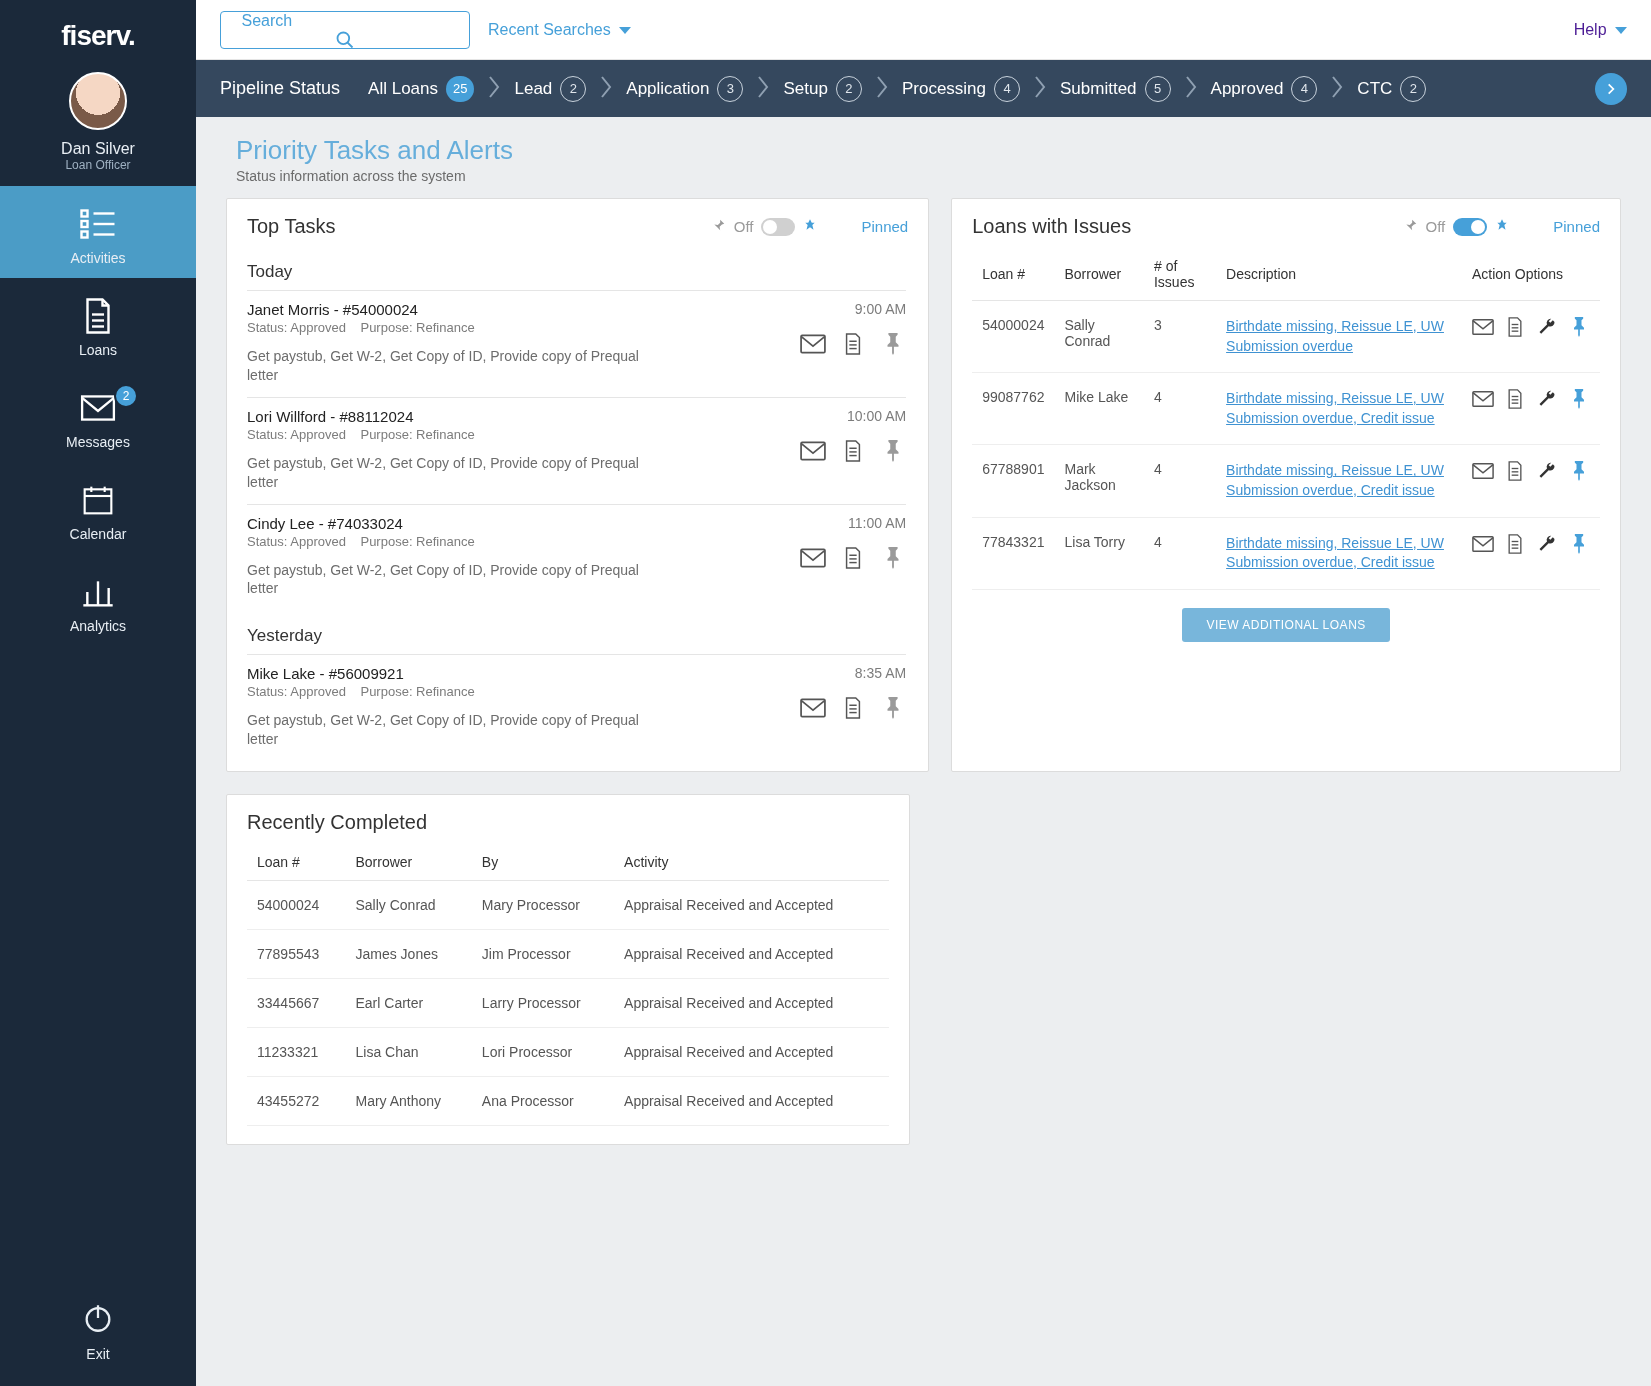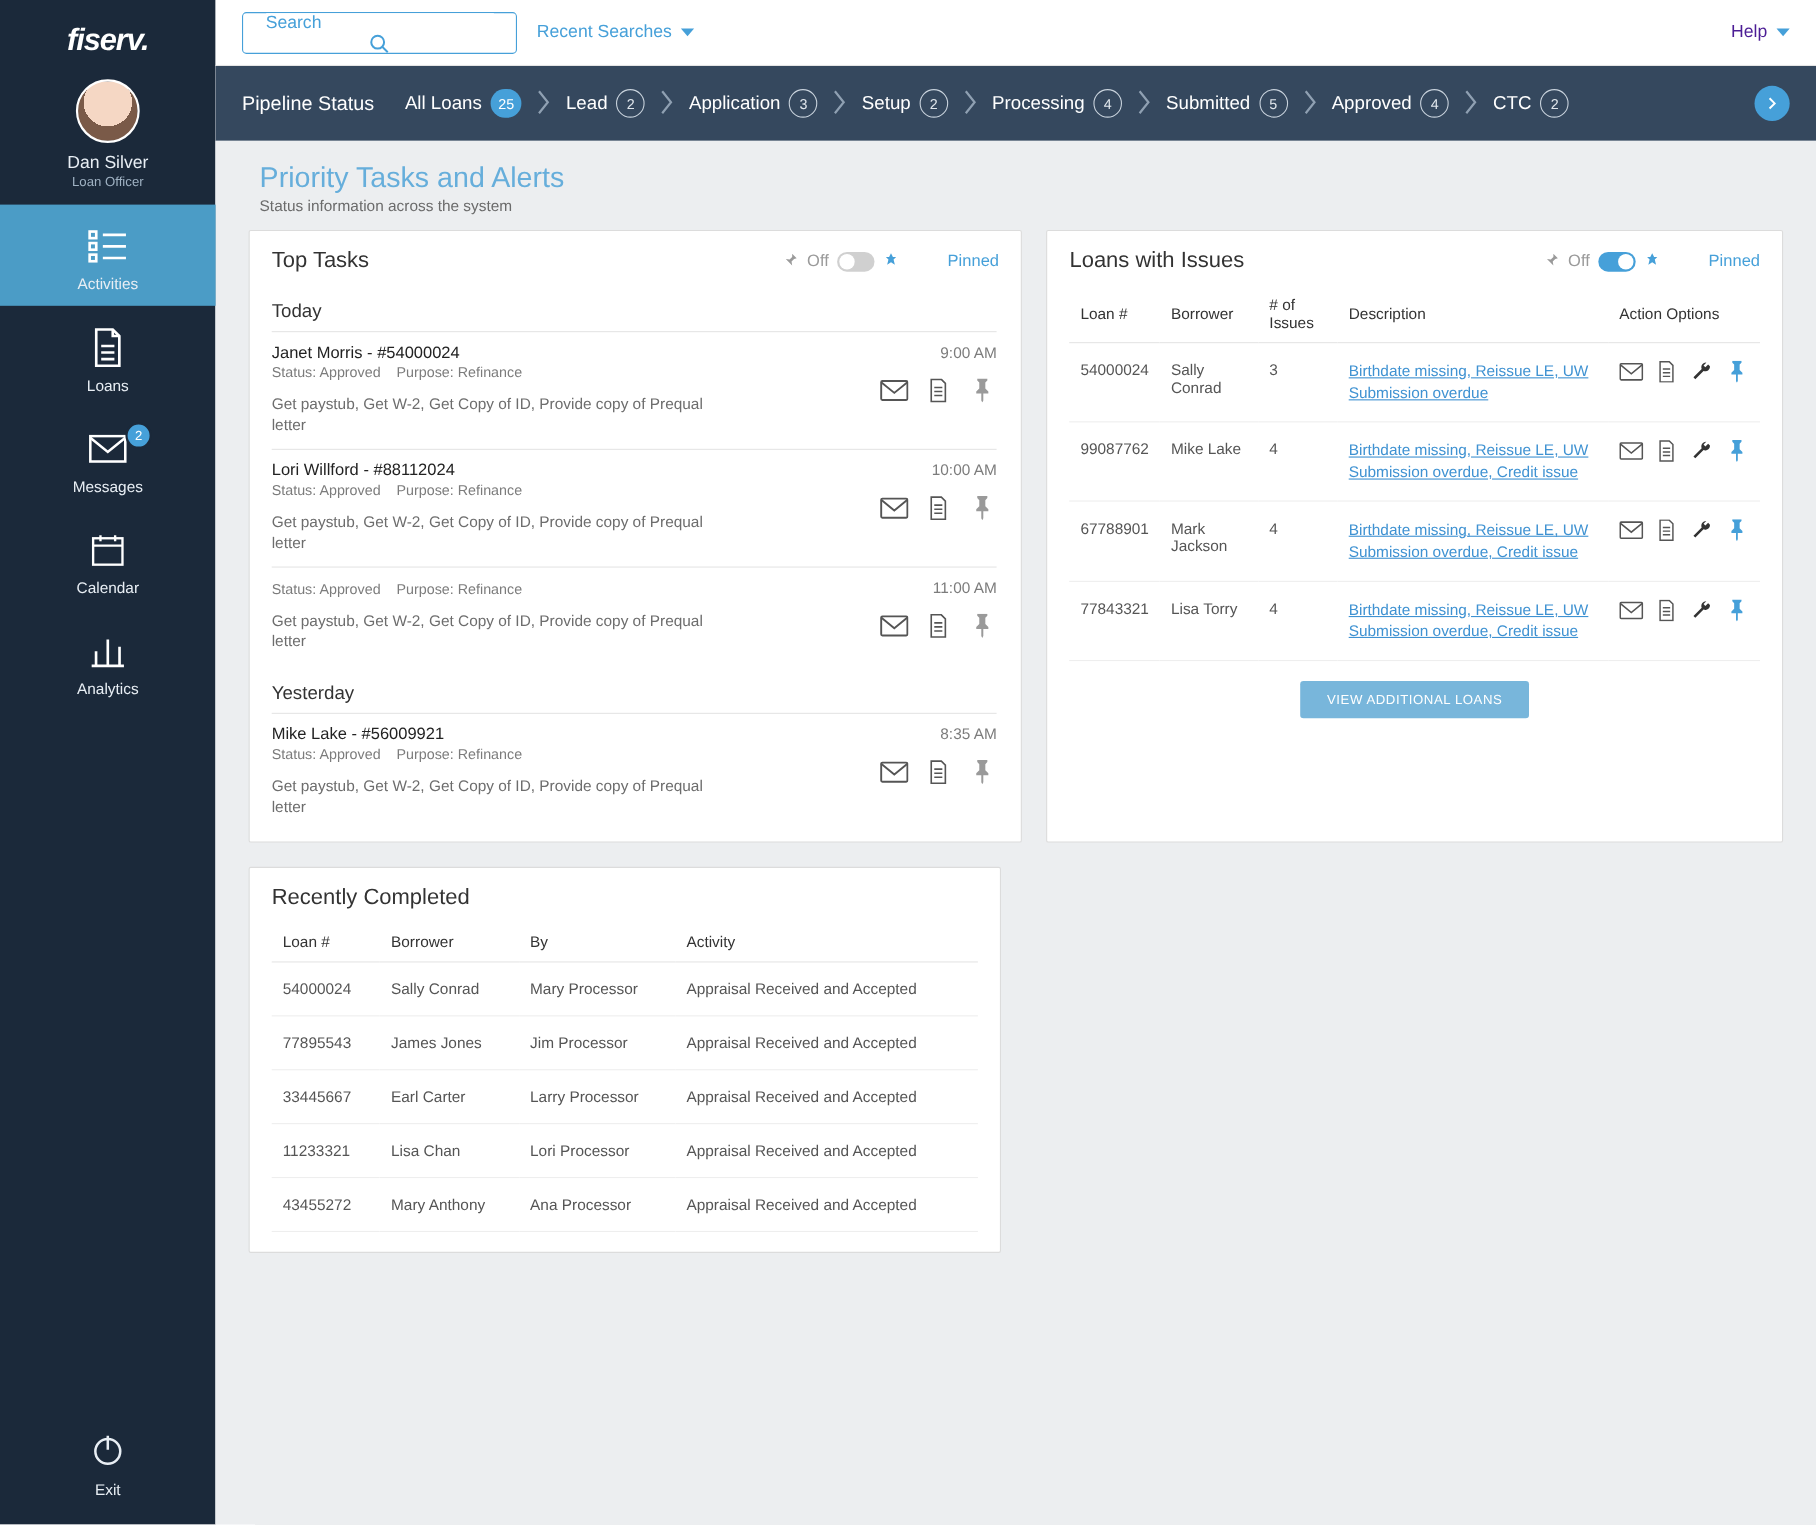--- a/index.html
+++ b/index.html
@@ -1,21 +1,21 @@
 <!DOCTYPE html>
 <html><head>
 <meta charset="utf-8">
 <style>
 * { margin:0; padding:0; box-sizing:border-box; }
 body { font-family:Arial,Helvetica,sans-serif; font-size:14px; color:#333; background:#fff; }
 
 
 .shell { display:flex; width:1651px; height:1386px; }
 .sidebar { width:196px; background:#1b293a; color:#fff; display:flex; flex-direction:column; }
-.logo { padding:20px 0 12px; text-align:center; font-size:28px; font-weight:bold; font-style:italic; letter-spacing:-1px; }
+.logo { padding:20px 0 12px; text-align:center; font-size:28px; font-weight:bold; letter-spacing:-1px; }
 .profile { text-align:center; padding:8px 0 14px; }
 .avatar { width:58px; height:58px; border-radius:50%; margin:0 auto 10px; background:radial-gradient(circle at 50% 35%,#f5d7c4 0 22px,#7a5a48 22px 100%); border:2px solid #fff; }
 .prof-name { font-size:16px; color:#e8eef4; }
 .prof-role { font-size:12px; color:#9fb1c2;text-align:center; }
 .nav { flex:1; }
 .nav-item { text-align:center; padding:18px 0 12px; cursor:pointer; position:relative; }
 .nav-item.active { background:#4b9cc6; }
 .nav-item .icn { width:40px; height:40px; margin:0 auto 6px; display:flex; align-items:center; justify-content:center; }
 .nav-item .lbl { font-size:14px; color:#e8eef4; }
 .badge-circ { position:absolute; top:14px; right:58px; width:24px; height:24px; border-radius:50%; background:#46a0d9; color:#fff; font-size:12px; display:flex; align-items:center; justify-content:center; border:2px solid #1b293a; }
@@ -27,21 +27,21 @@
 .topbar { height:60px; display:flex; align-items:center; padding:0 24px; gap:18px; border-bottom:1px solid #e5e5e5; }
 .search { display:flex; align-items:center; border:1px solid #46a0d9; border-radius:4px; height:38px; width:250px; padding:0 10px;flex-direction:column; }
 .search input { flex:1; border:none; outline:none; font-size:16px; color:#46a0d9; }
 .search input::placeholder { color:#46a0d9; }
 .search svg { width:20px; height:20px; }
 .recent { color:#46a0d9; font-size:16px; cursor:pointer; }
 .help { margin-left:auto; color:#4c1d95; font-size:16px; cursor:pointer; }
 .chev-dn { display:inline-block; margin-left:4px; border-left:6px solid transparent; border-right:6px solid transparent; border-top:7px solid #46a0d9; vertical-align:middle; }
 
 
-.pipeline { height:68px; background:#35485e; color:#fff; display:flex; align-items:center; padding:0 24px; gap:14px; overflow:hidden; }
+.pipeline { height:57px; background:#35485e; color:#fff; display:flex; align-items:center; padding:0 24px; gap:14px; overflow:hidden; }
 .pipe-title { font-size:18px; margin-right:14px; white-space:nowrap; }
 .pipe-item { display:flex; align-items:center; gap:8px; white-space:nowrap; }
 .pipe-item .pl { font-size:17px; }
 .cnt { min-width:26px; height:26px; border-radius:13px; display:flex; align-items:center; justify-content:center; font-size:13px; }
 .cnt.fill { background:#46a0d9; color:#fff; padding:0 7px; }
 .cnt.out { border:1.5px solid #c8d2dc; color:#e0e6ec; }
 .pipe-sep svg { width:12px; height:24px; }
 .pipe-next { width:32px; height:32px; border-radius:50%; background:#46a0d9; display:flex; align-items:center; justify-content:center; margin-left:auto; cursor:pointer; }
 
 
@@ -334,20 +334,21 @@
                         <line x1="6" y1="9" x2="14" y2="9"></line>
                         <line x1="6" y1="13" x2="14" y2="13"></line>
                         <line x1="6" y1="17" x2="14" y2="17"></line>
                       </svg></span>
                     <span><svg class="pin-g" viewBox="0 0 16 24" fill="#9a9a9a">
                         <path d="M3 0h10v2l-2 2v6l3 3v2H9v7l-1 2-1-2v-7H2v-2l3-3V4L3 2z"></path>
                       </svg></span>
                   </div>
                 </div>
                 <div class="task">
+                  <div class="task-title">Cindy Lee - #74033024</div>
                   <div class="task-time">11:00 AM</div>
                   <div class="task-meta">Status: Approved &nbsp;&nbsp; Purpose: Refinance</div>
                   <div class="task-desc">Get paystub, Get W-2, Get Copy of ID, Provide copy of Prequal letter</div>
                   <div class="task-actions">
                     <span><svg class="env" viewBox="0 0 24 18" fill="none" stroke="#555" stroke-width="1.6">
                         <rect x="1" y="1" width="22" height="16" rx="1"></rect>
                         <polyline points="1,2 12,11 23,2"></polyline>
                       </svg></span>
                     <span><svg class="doc" viewBox="0 0 20 24" fill="none" stroke="#555" stroke-width="1.6">
                         <path d="M3 1h10l4 4v18H3z"></path>

